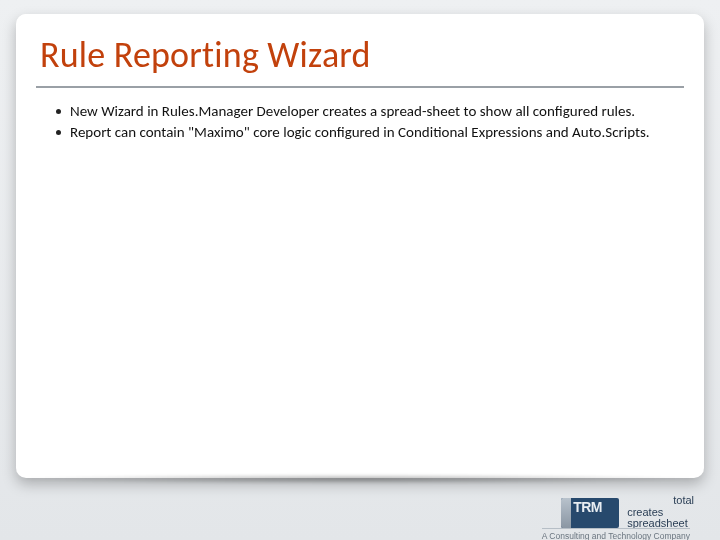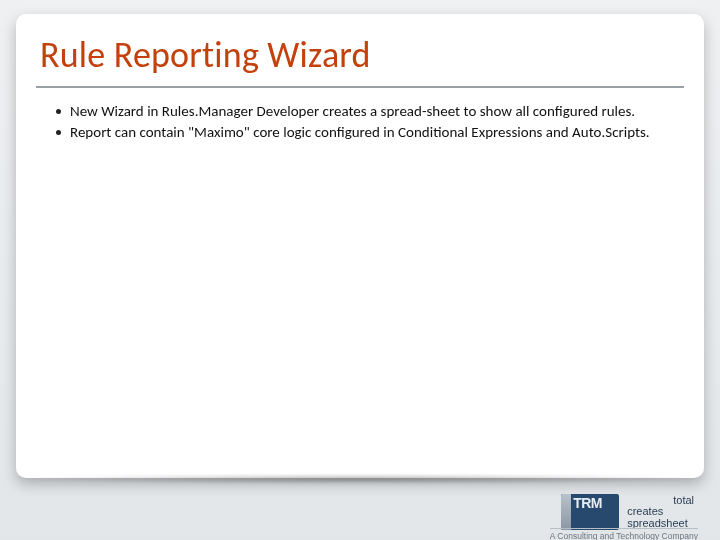--- a/index.html
+++ b/index.html
@@ -70,21 +70,21 @@
     height: 70px;
   }
   .logo {
     position: absolute;
     right: 26px; bottom: 10px;
     display: flex;
     align-items: center;
     color: #2a3e55;
   }
   .logo-mark {
-    width: 58px; height: 36px;
+    width: 58px; height: 30px;
     background: #27496d;
     border-radius: 2px;
     position: relative;
     margin-right: 8px;
     overflow: hidden;
   }
   .logo-mark::before {
     content: "";
     position: absolute;
     left: 0; top: 0; bottom: 0; width: 10px;
@@ -100,21 +100,21 @@
   .logo-text {
     display: flex;
     flex-direction: column;
     line-height: 1;
   }
   .logo-text .l1 { font: 400 11px/1.05 Arial, sans-serif; color: #2a3e55; padding-left: 46px; }
   .logo-text .l2 { font: 400 11px/1.05 Arial, sans-serif; color: #2a3e55; }
   .logo-text .l3 { font: 400 11px/1.05 Arial, sans-serif; color: #2a3e55; }
   .tagline {
     position: absolute;
-    right: 22px; bottom: 0px;
+    right: 30px; bottom: 0px;
     font: 400 8.5px/1 Arial, sans-serif;
     color: #6b7680;
     border-top: 1px solid #b6bec6;
     padding-top: 3px;
   }
 </style>
 </head>
 <body>
 
 <div class="stage">

